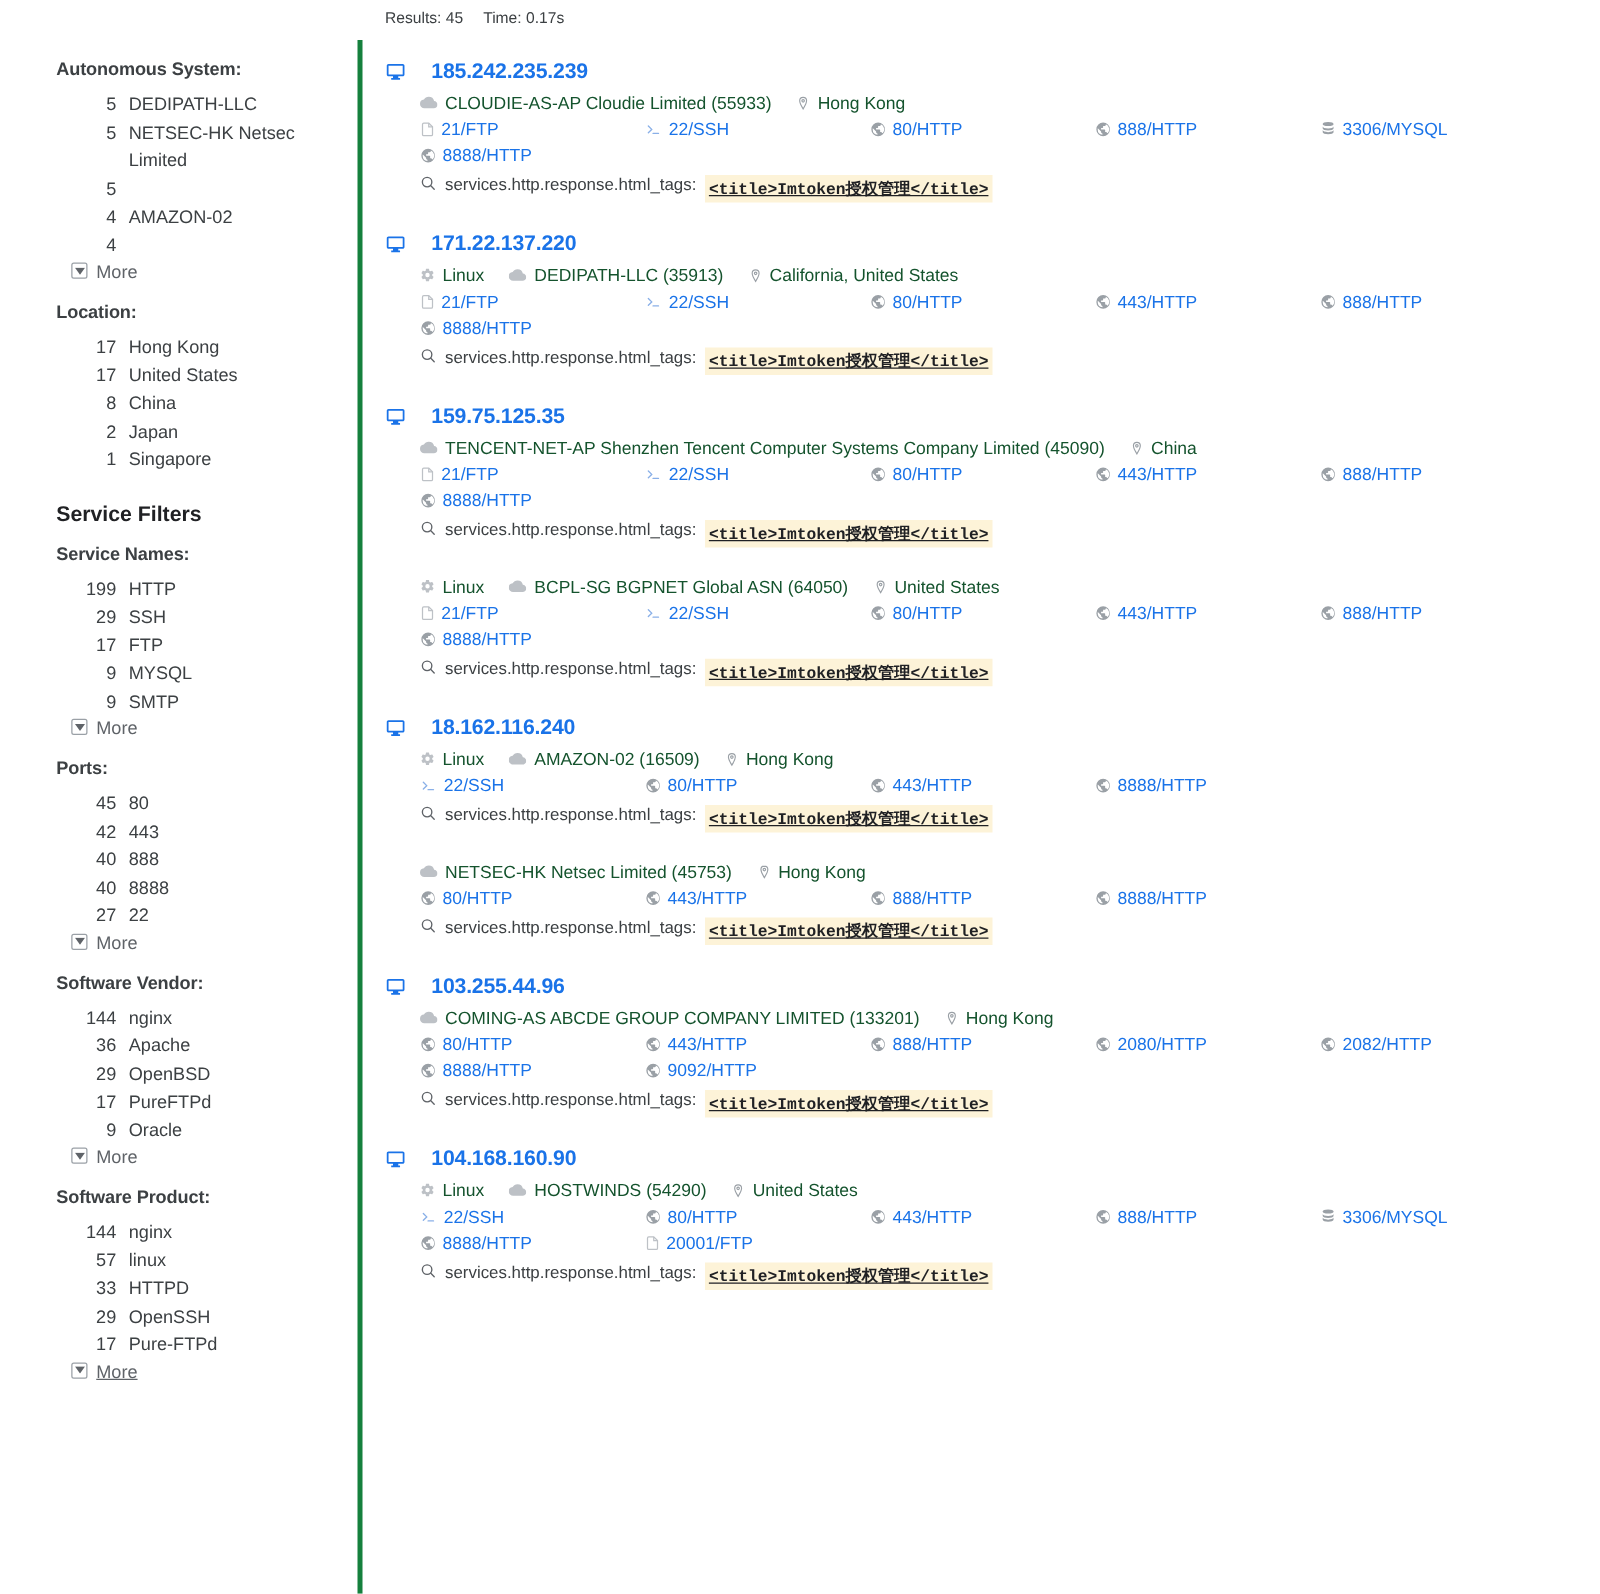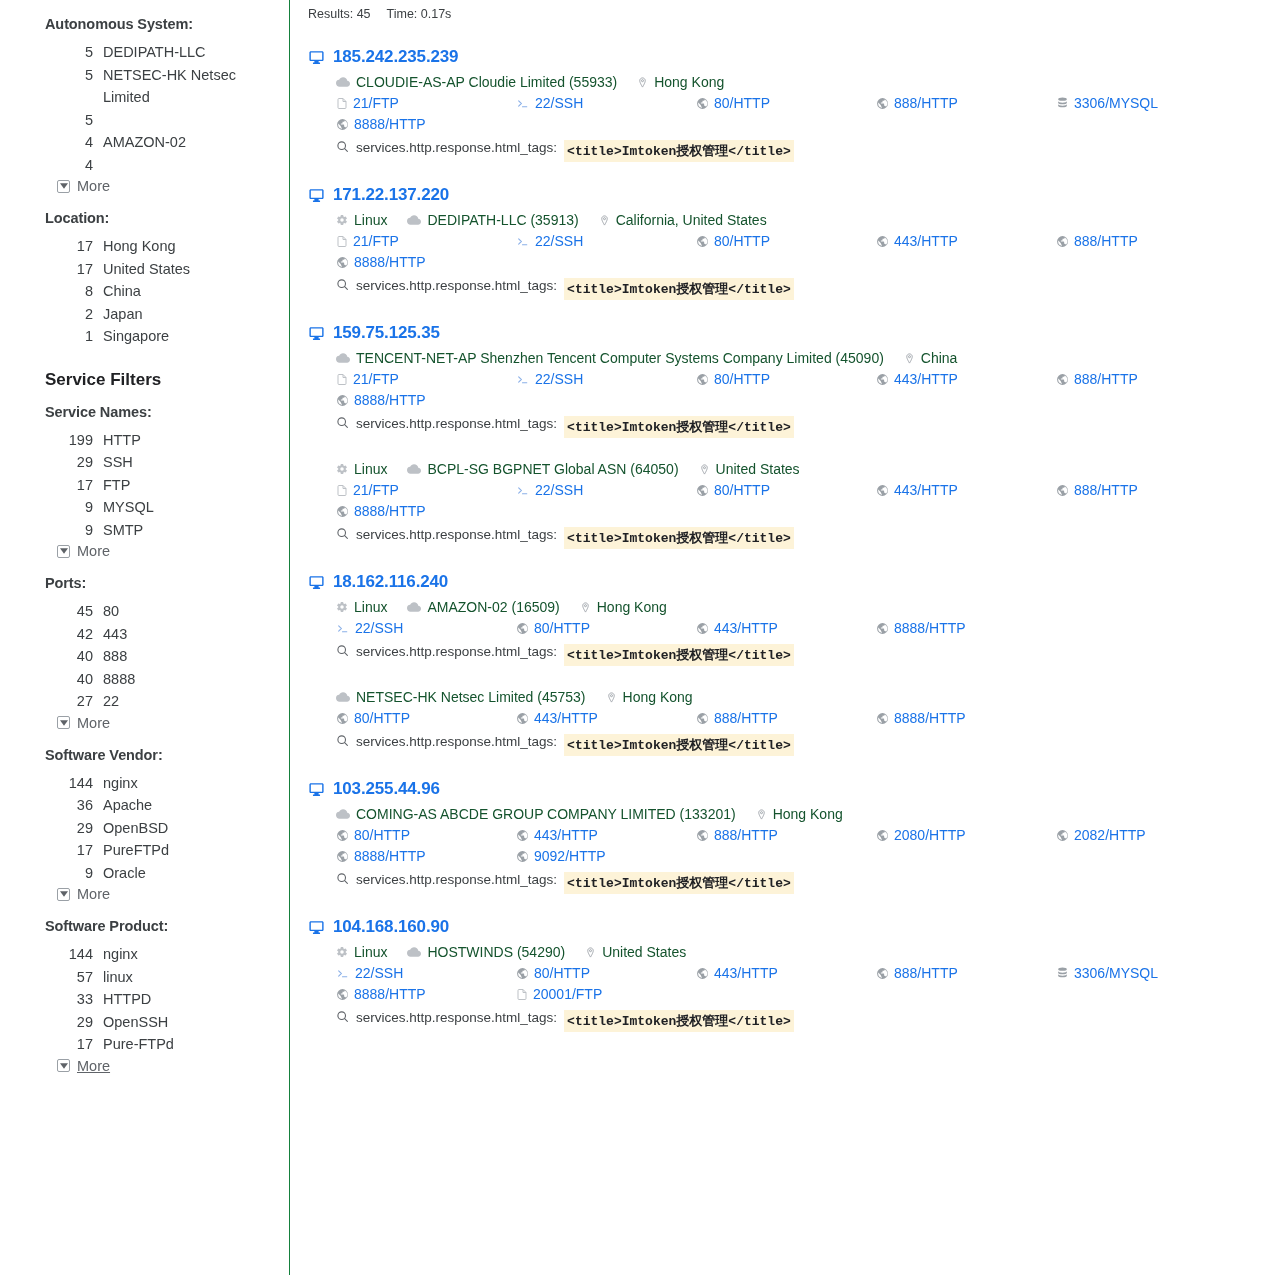--- a/index.html
+++ b/index.html
@@ -10,23 +10,24 @@
     font-family: "Liberation Sans", sans-serif;
     color: #202124;
     overflow: hidden;
   }
   .page { display: flex; width: 1280px; height: 1275px; }
 
   
   .sidebar {
     width: 290px;
     flex: 0 0 290px;
-    border-right: 1px solid #15803d;
+    border-right: 4px solid #15803d;
     padding: 16px 0 0 0;
     overflow: hidden;
+    margin-top: 32px;
   }
   .facet { margin-bottom: 16px; }
   .facet-title {
     font-size: 14.5px;
     font-weight: bold;
     color: #3c4043;
     padding-left: 45px;
     margin-bottom: 9px;
     letter-spacing: -0.1px;
   }
@@ -51,21 +52,20 @@
     padding-right: 10px;
     color: #3c4043;
   }
   .facet-label {
     flex: 1 1 auto;
     color: #3c4043;
     padding-right: 8px;
   }
   .more-row {
     display: flex;
-    align-items: center;
     padding-left: 57px;
     margin-top: 2px;
     gap: 7px;
     cursor: pointer;
   }
   .more-box {
     width: 13px; height: 13px;
     border: 1px solid #9aa0a6;
     border-radius: 2px;
     display: flex; align-items: center; justify-content: center;
@@ -87,21 +87,21 @@
   .meta {
     font-size: 12.5px;
     color: #3c4043;
     margin-bottom: 26px;
     display: flex;
     gap: 16px;
   }
   .result { margin-bottom: 23px; }
   .result-head {
     display: flex;
-    gap: 8px;
+    gap: 20px;
     margin-bottom: 7px;
   }
   .ip {
     font-size: 17px;
     font-weight: bold;
     color: #1a73e8;
     text-decoration: none;
     letter-spacing: -0.15px;
   }
   .detail { padding-left: 28px; }
@@ -145,20 +145,21 @@
     margin-top: 8px;
   }
   .tag-key { color: #3c4043; }
   .tag-val {
     background: #fdf3d8;
     font-family: "Liberation Mono", monospace;
     font-size: 13px;
     font-weight: bold;
     color: #202124;
     padding: 2px 3px;
+    text-decoration: underline;
   }
   .ico { display: inline-flex; align-items: center; flex: 0 0 auto; }
   .ico svg { display: block; }
 </style>
 </head>
 <body>
 
 <div class="page">
 
   <div class="sidebar" id="sidebar">

